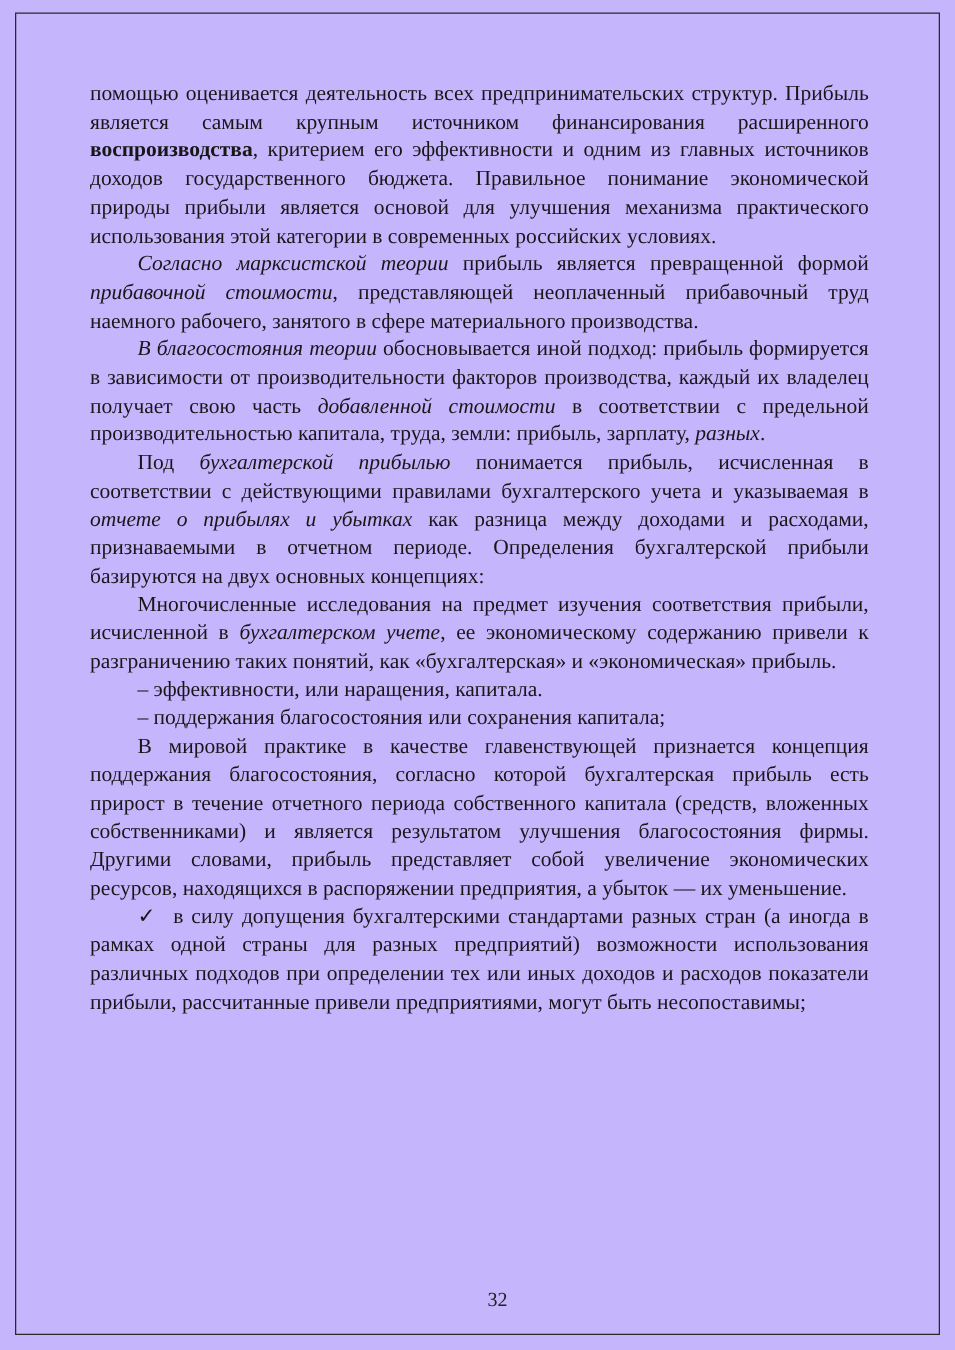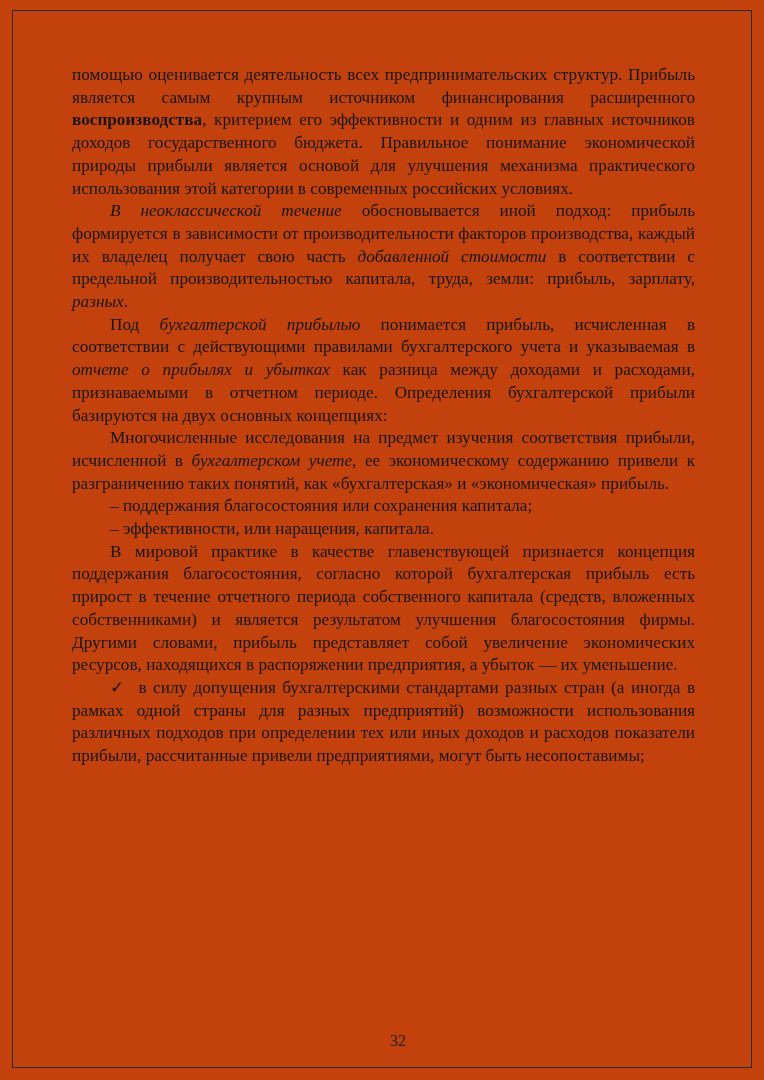--- a/index.html
+++ b/index.html
@@ -1,20 +1,20 @@
 <!DOCTYPE html>
 <html><head>
 <meta charset="utf-8">
 <style>
   html, body { margin: 0; padding: 0; background: #888; }
   .page {
     position: relative;
     width: 764px;
     height: 1080px;
-    background: #c2410c;
+    background: #c4b5fd;
     overflow: hidden;
     font-family: "Liberation Serif", serif;
     margin: 0 auto;
   }
   .frame {
     position: absolute;
     top: 10px; left: 12px; right: 12px; bottom: 12px;
     border: 1px solid #2a2a2a;
     pointer-events: none;
   }
@@ -43,22 +43,23 @@
     color: #222;
   }
 </style>
 </head>
 <body>
 
 <div class="page">
   <div class="frame"></div>
   <div class="text-block">
       <p class=""><span>помощью оценивается деятельность всех предпринимательских структур. Прибыль является самым крупным источником финансирования расширенного </span><strong>воспроизводства</strong><span>, критерием его эффективности и одним из главных источников доходов государственного бюджета. Правильное понимание экономической природы прибыли является основой для улучшения механизма практического использования этой категории в современных российских условиях.</span></p>
-      <p class="indent"><em>В неоклассической течение</em><span> обосновывается иной подход: прибыль формируется в зависимости от производительности факторов производства, каждый их владелец получает свою часть </span><em>добавленной стоимости</em><span> в соответствии с предельной производительностью капитала, труда, земли: прибыль, зарплату, </span><em>разных</em><span>.</span></p>
+      <p class="indent"><em>Согласно марксистской теории</em><span> прибыль является превращенной формой </span><em>прибавочной стоимости</em><span>, представляющей неоплаченный прибавочный труд наемного рабочего, занятого в сфере материального производства.</span></p>
+      <p class="indent"><em>В благосостояния теории</em><span> обосновывается иной подход: прибыль формируется в зависимости от производительности факторов производства, каждый их владелец получает свою часть </span><em>добавленной стоимости</em><span> в соответствии с предельной производительностью капитала, труда, земли: прибыль, зарплату, </span><em>разных</em><span>.</span></p>
       <p class="indent"><span>Под </span><em>бухгалтерской прибылью</em><span> понимается прибыль, исчисленная в соответствии с действующими правилами бухгалтерского учета и указываемая в </span><em>отчете о прибылях и убытках</em><span> как разница между доходами и расходами, признаваемыми в отчетном периоде. Определения бухгалтерской прибыли базируются на двух основных концепциях:</span></p>
       <p class="indent"><span>Многочисленные исследования на предмет изучения соответствия прибыли, исчисленной в </span><em>бухгалтерском учете</em><span>, ее экономическому содержанию привели к разграничению таких понятий, как «бухгалтерская» и «экономическая» прибыль.</span></p>
+      <p class="indent"><span>– эффективности, или наращения, капитала.</span></p>
       <p class="indent"><span>– поддержания благосостояния или сохранения капитала;</span></p>
-      <p class="indent"><span>– эффективности, или наращения, капитала.</span></p>
       <p class="indent"><span>В мировой практике в качестве главенствующей признается концепция поддержания благосостояния, согласно которой бухгалтерская прибыль есть прирост в течение отчетного периода собственного капитала (средств, вложенных собственниками) и является результатом улучшения благосостояния фирмы. Другими словами, прибыль представляет собой увеличение экономических ресурсов, находящихся в распоряжении предприятия, а убыток — их уменьшение.</span></p>
       <p class="indent"><span class="check">✓</span><span>в силу допущения бухгалтерскими стандартами разных стран (а иногда в рамках одной страны для разных предприятий) возможности использования различных подходов при определении тех или иных доходов и расходов показатели прибыли, рассчитанные привели предприятиями, могут быть несопоставимы;</span></p>
     </div>
   <div class="page-number">32</div>
 </div>
 
 </body></html>

